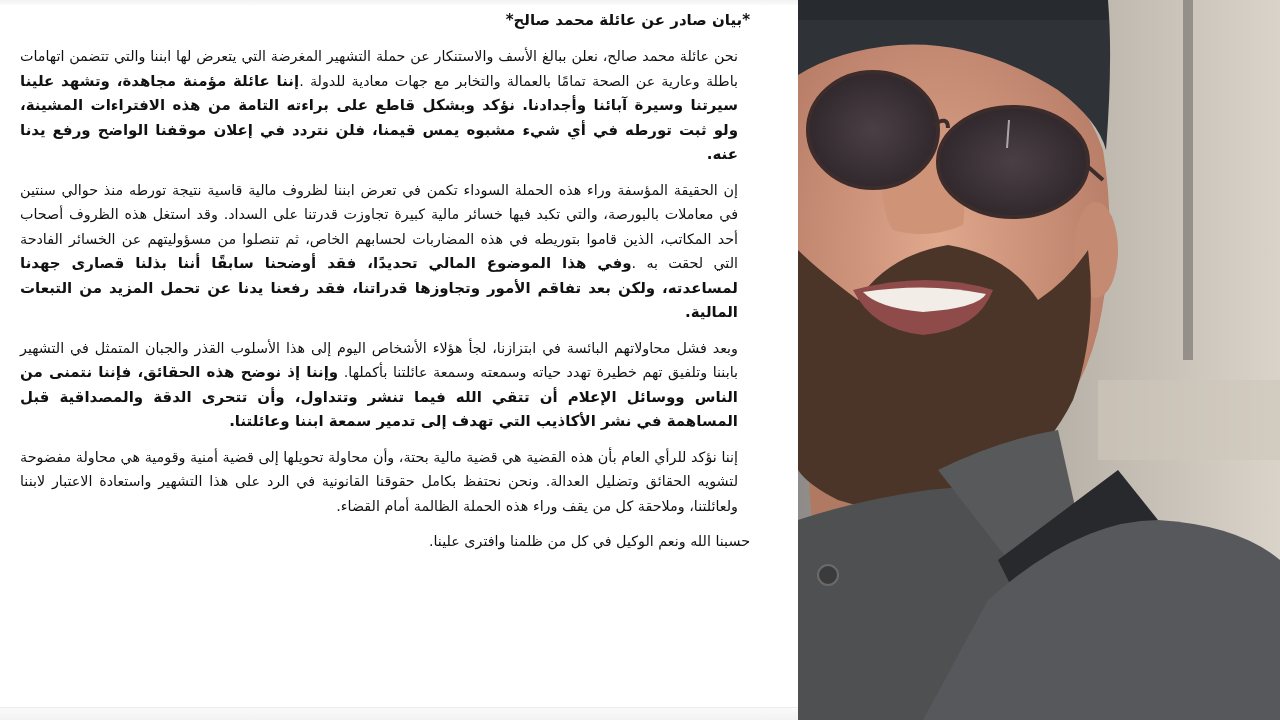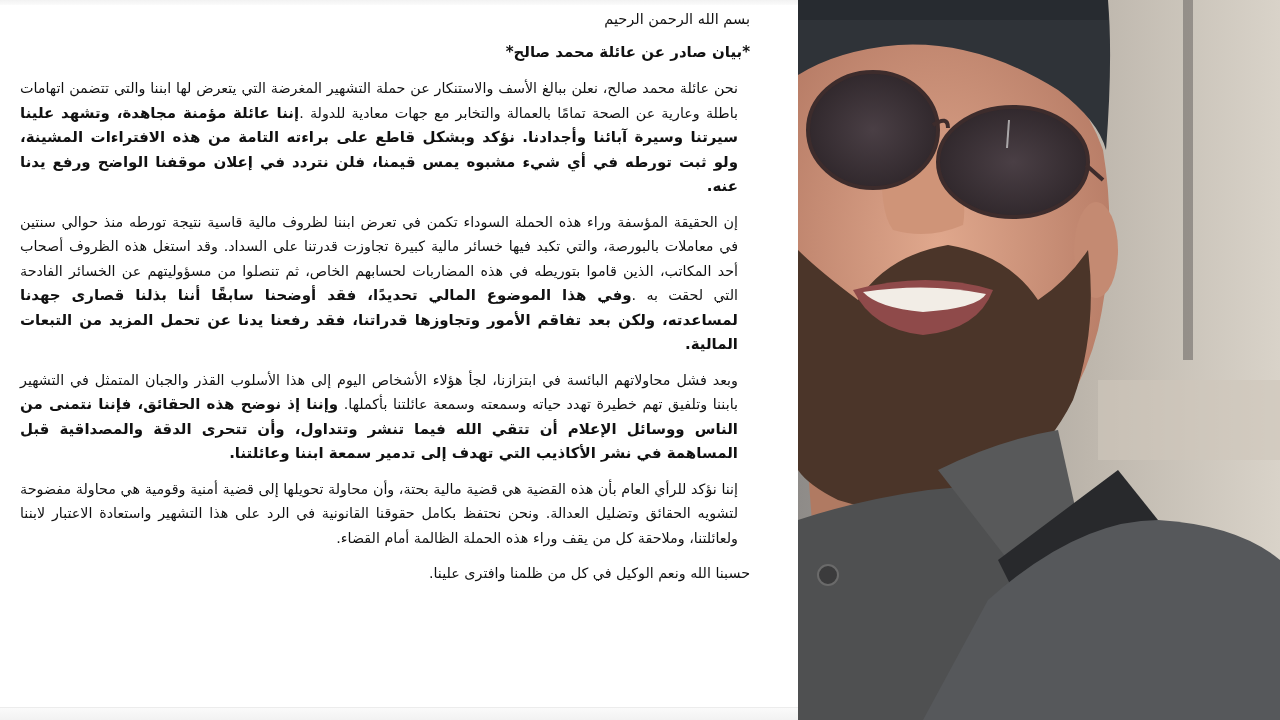--- a/index.html
+++ b/index.html
@@ -40,21 +40,20 @@
     background: linear-gradient(90deg, #8c8a88 0%, #b9b3ab 55%, #d8d2c8 100%);
   }
   .photo svg { display: block; }
 </style>
 </head>
 <body>
 
 <div class="doc">
   <div class="doc-topbar"></div>
   <div class="doc-inner">
-    <p class="basmala">بسم الله الرحمن الرحيم</p>
     <p class="title">*بيان صادر عن عائلة محمد صالح*</p>
 
     <p class="para"><span>نحن عائلة محمد صالح، نعلن ببالغ الأسف والاستنكار عن حملة التشهير المغرضة التي يتعرض لها ابننا والتي تتضمن اتهامات باطلة وعارية عن الصحة تمامًا بالعمالة والتخابر مع جهات معادية للدولة .</span><b>إننا عائلة مؤمنة مجاهدة، وتشهد علينا سيرتنا وسيرة آبائنا وأجدادنا. نؤكد وبشكل قاطع على براءته التامة من هذه الافتراءات المشينة، ولو ثبت تورطه في أي شيء مشبوه يمس قيمنا، فلن نتردد في إعلان موقفنا الواضح ورفع يدنا عنه.</b></p>
 
     <p class="para"><span>إن الحقيقة المؤسفة وراء هذه الحملة السوداء تكمن في تعرض ابننا لظروف مالية قاسية نتيجة تورطه منذ حوالي سنتين في معاملات بالبورصة، والتي تكبد فيها خسائر مالية كبيرة تجاوزت قدرتنا على السداد. وقد استغل هذه الظروف أصحاب أحد المكاتب، الذين قاموا بتوريطه في هذه المضاربات لحسابهم الخاص، ثم تنصلوا من مسؤوليتهم عن الخسائر الفادحة التي لحقت به .</span><b>وفي هذا الموضوع المالي تحديدًا، فقد أوضحنا سابقًا أننا بذلنا قصارى جهدنا لمساعدته، ولكن بعد تفاقم الأمور وتجاوزها قدراتنا، فقد رفعنا يدنا عن تحمل المزيد من التبعات المالية.</b></p>
 
 
     <p class="para"><span>وبعد فشل محاولاتهم البائسة في ابتزازنا، لجأ هؤلاء الأشخاص اليوم إلى هذا الأسلوب القذر والجبان المتمثل في التشهير بابننا وتلفيق تهم خطيرة تهدد حياته وسمعته وسمعة عائلتنا بأكملها. </span><b>وإننا إذ نوضح هذه الحقائق، فإننا نتمنى من الناس ووسائل الإعلام أن تتقي الله فيما تنشر وتتداول، وأن تتحرى الدقة والمصداقية قبل المساهمة في نشر الأكاذيب التي تهدف إلى تدمير سمعة ابننا وعائلتنا.</b></p>
 
     <p class="para"><span>إننا نؤكد للرأي العام بأن هذه القضية هي قضية مالية بحتة، وأن محاولة تحويلها إلى قضية أمنية وقومية هي محاولة مفضوحة لتشويه الحقائق وتضليل العدالة. ونحن نحتفظ بكامل حقوقنا القانونية في الرد على هذا التشهير واستعادة الاعتبار لابننا ولعائلتنا، وملاحقة كل من يقف وراء هذه الحملة الظالمة أمام القضاء.</span></p>

